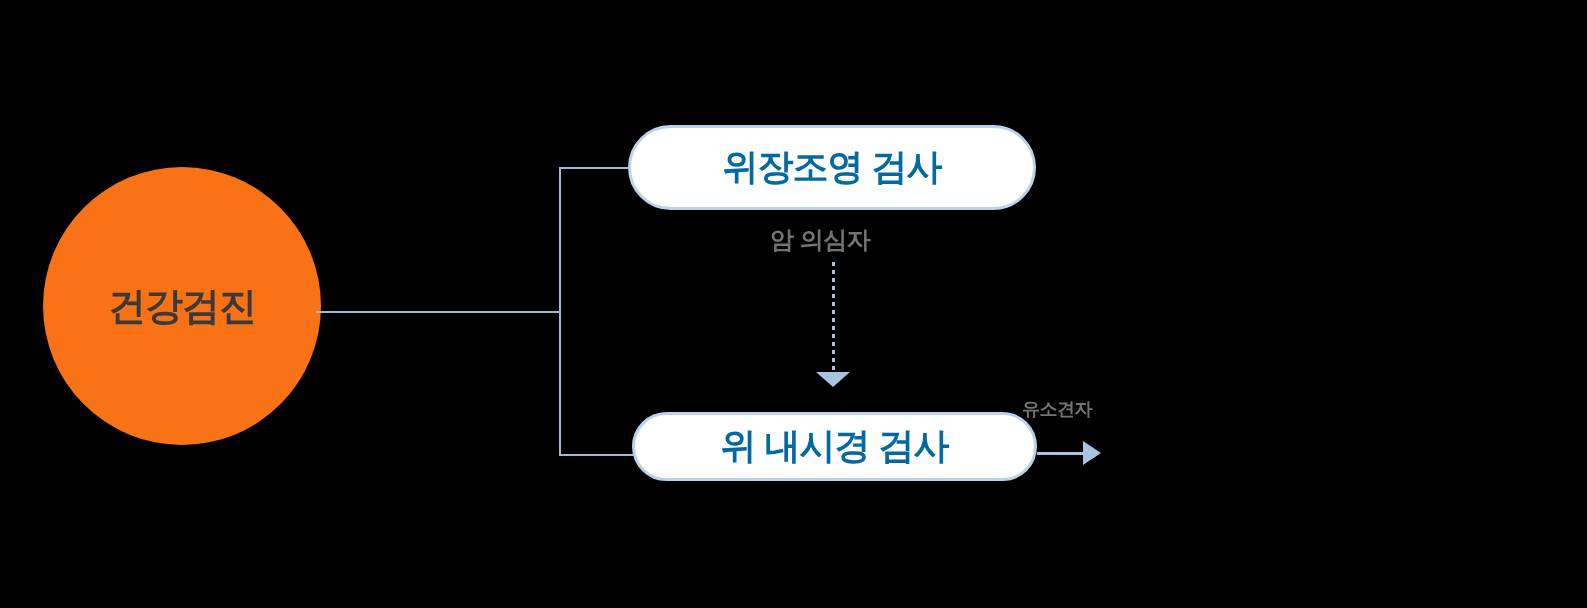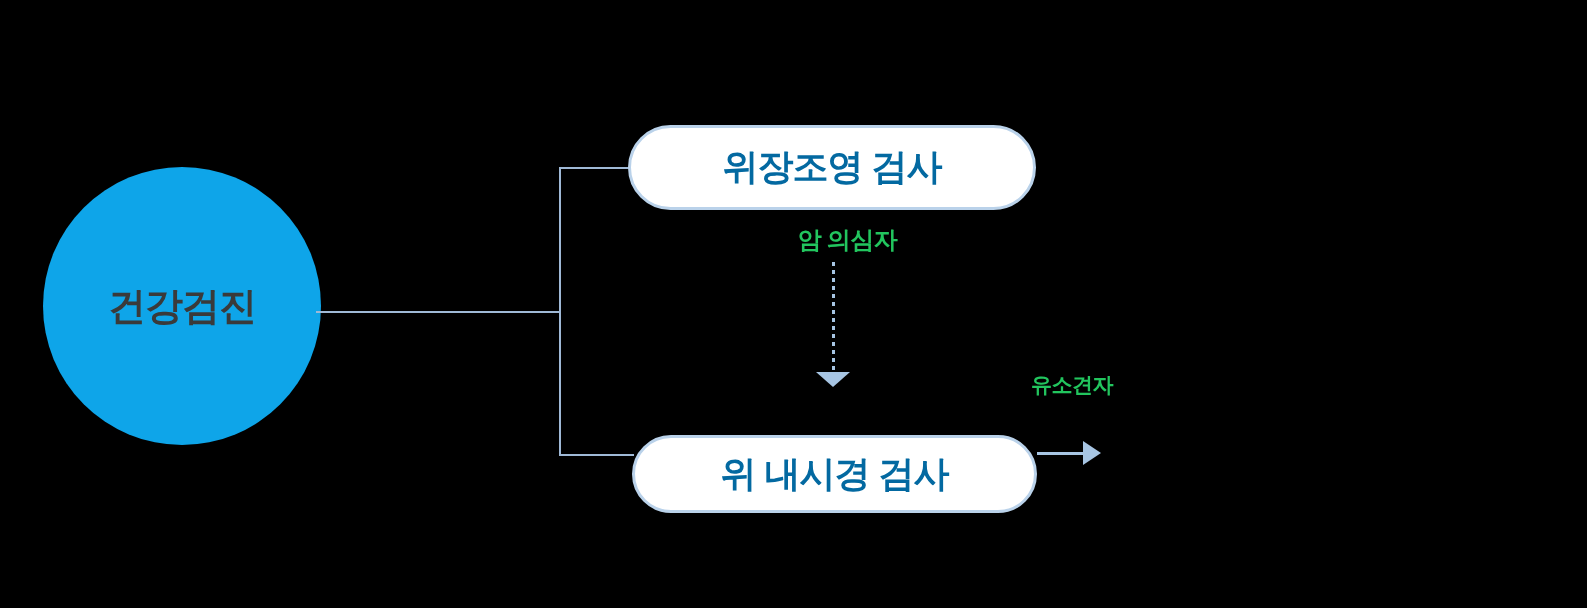--- a/index.html
+++ b/index.html
@@ -17,21 +17,21 @@
   }
 
   
   .start-circle {
     position: absolute;
     left: 43px;
     top: 167px;
     width: 278px;
     height: 278px;
     border-radius: 50%;
-    background: #0ea5e9;
+    background: #f97316;
     display: flex;
     align-items: center;
     justify-content: center;
     font-size: 38px;
     font-weight: 600;
     letter-spacing: -1px;
     color: #3a3a3a;
   }
 
   
@@ -53,34 +53,32 @@
     display: flex;
     align-items: center;
     justify-content: center;
     font-size: 36px;
     font-weight: 600;
     letter-spacing: -1px;
     color: #0369a1;
     box-sizing: border-box;
   }
   .pill-top    { left: 628px;  top: 125px; width: 408px; height: 85px; }
-  .pill-bottom { left: 632px;  top: 412px; width: 405px; height: 78px; margin-top: 23px; }
+  .pill-bottom { left: 632px;  top: 412px; width: 405px; height: 69px; }
   .pill-right  { left: 1112px; top: 411px; width: 408px; height: 86px; }
 
   
   .edge-label {
     position: absolute;
-    color: #22c55e;
+    color: #737373;
     font-weight: 600;
     letter-spacing: -0.5px;
-    text-align: center;
-    font-family: Liberation Serif, serif;
   }
   .edge-label-cancer  { left: 770px;  top: 224px; width: 155px; font-size: 24px; }
-  .edge-label-finding { left: 1022px; top: 371px; width: 100px; font-size: 21px; }
+  .edge-label-finding { left: 1022px; top: 397px; width: 100px; font-size: 18px; }
 
   
   .dotted-line {
     position: absolute;
     left: 832px;
     top: 262px;
     width: 3px;
     height: 111px;
     background: repeating-linear-gradient(
       to bottom, #a7c5e3 0px, #a7c5e3 4px, transparent 4px, transparent 8px);

